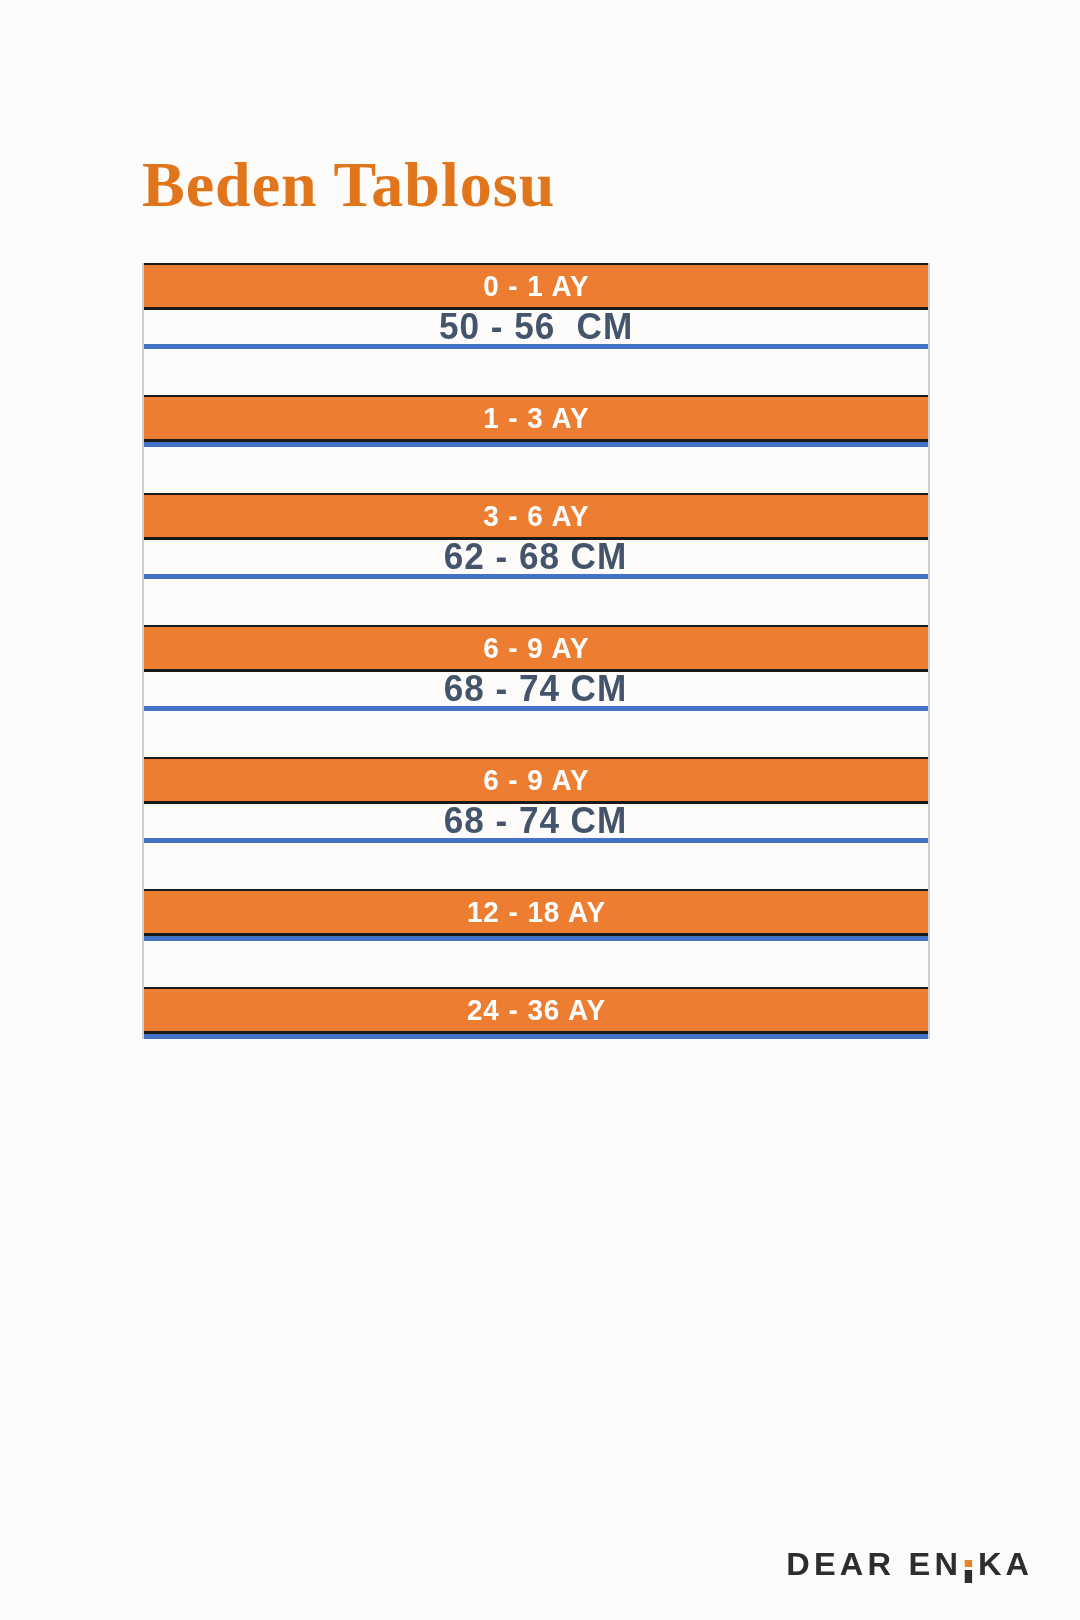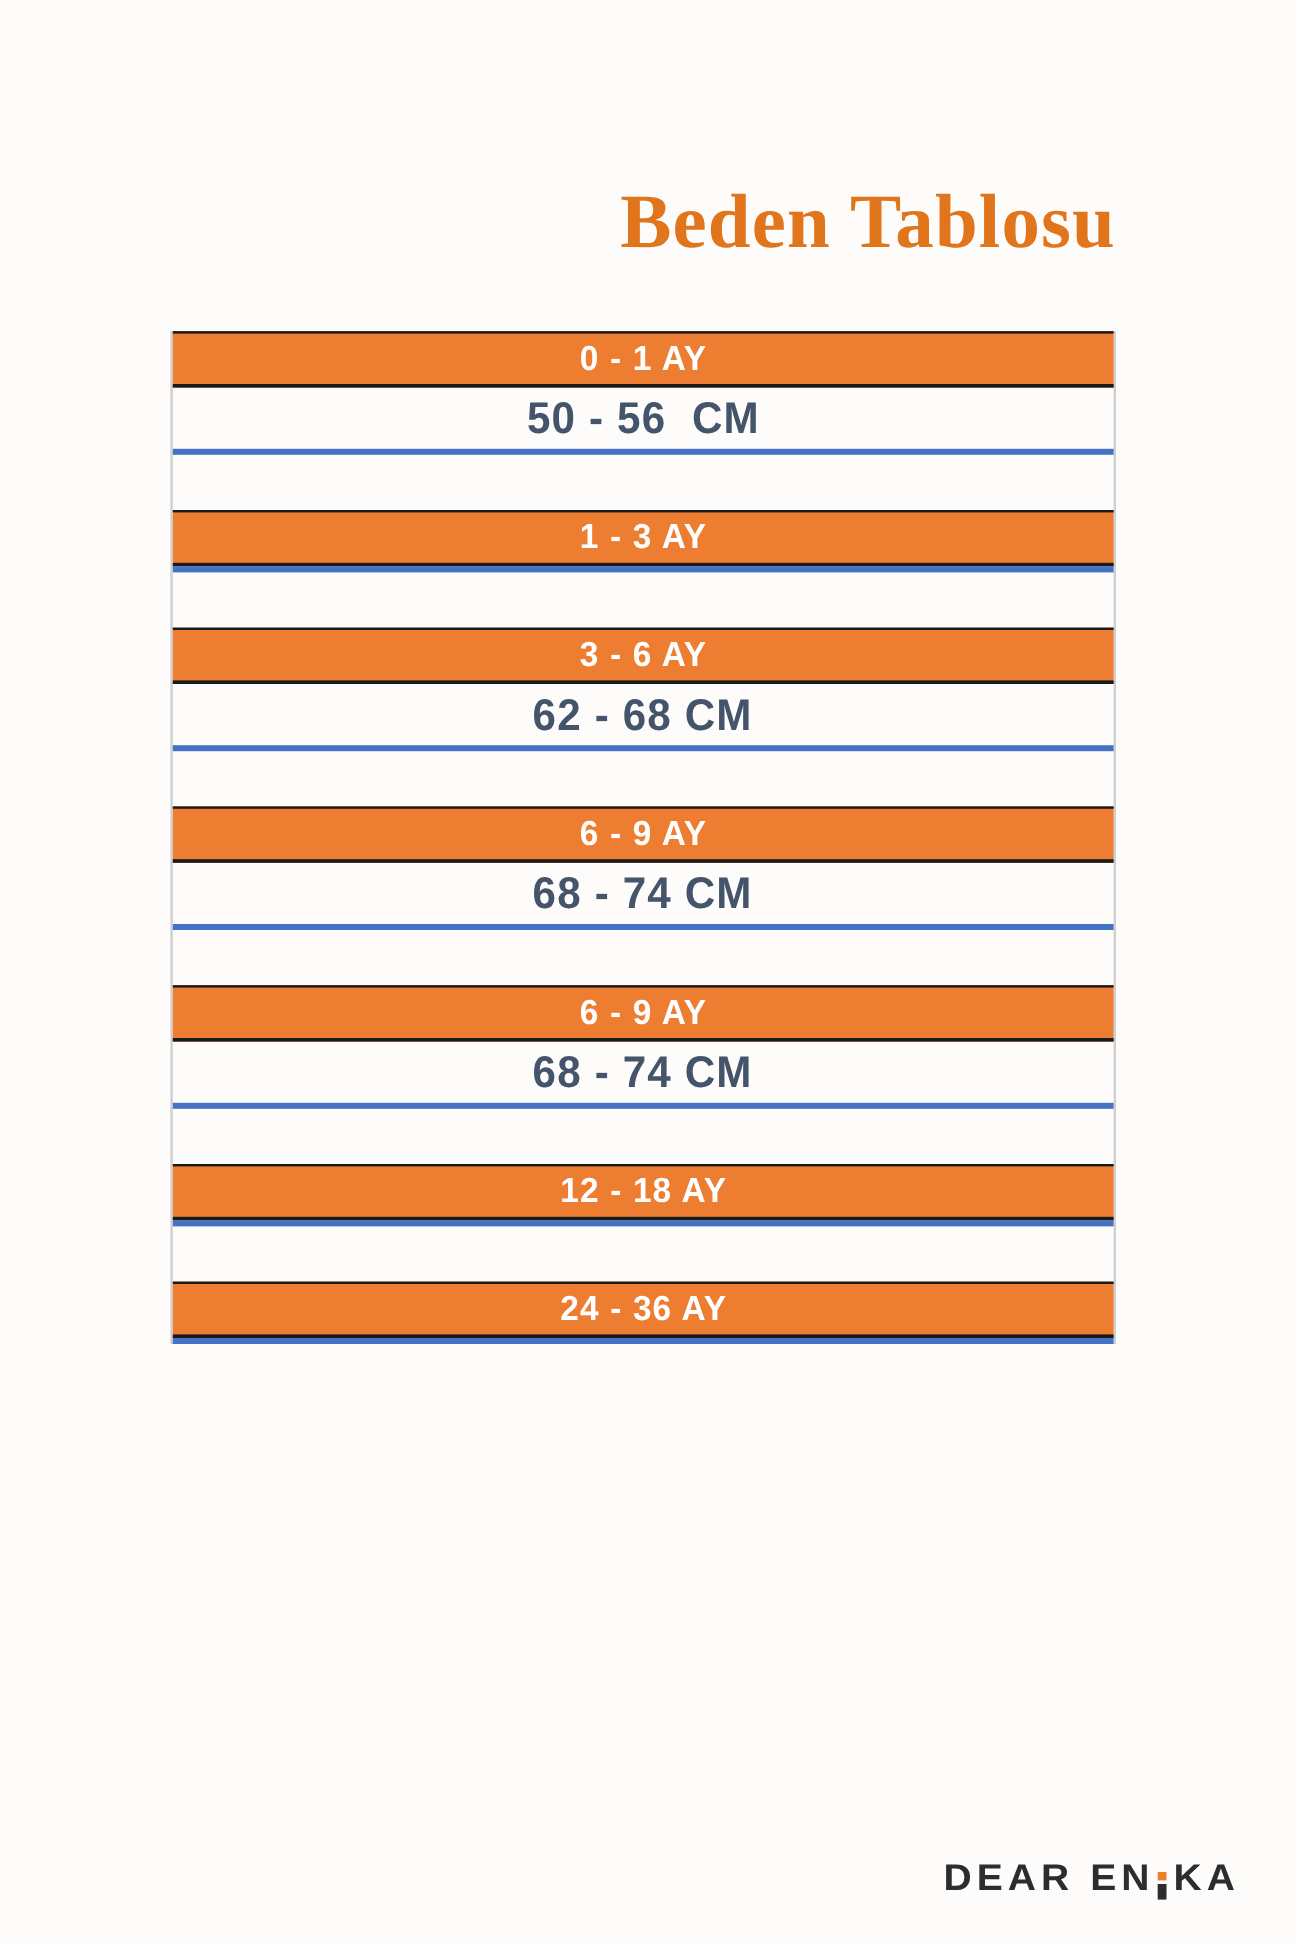--- a/index.html
+++ b/index.html
@@ -21,55 +21,54 @@
     position: relative;
     background: var(--page-bg);
     font-family: "Liberation Sans", sans-serif;
     overflow: hidden;
   }
   .page-title {
     position: absolute;
     left: 142px;
     top: 148px;
     width: 788px;
-    text-align: right;
+    text-align: left;
     font-family: "Liberation Serif", serif;
     font-weight: bold;
     font-size: 64px;
     letter-spacing: 1px;
     color: var(--title-orange);
   }
   .size-table {
     position: absolute;
     left: 142px;
     top: 263px;
     width: 788px;
     border-left: 2px solid var(--side-border);
     border-right: 2px solid var(--side-border);
     background: transparent;
-    margin-top: 13px;
   }
   .ay-bar {
     height: 47px;
     background: var(--bar-orange);
     border-top: 2px solid var(--bar-border);
     border-bottom: 3px solid var(--bar-border);
     display: flex;
     align-items: center;
     justify-content: center;
   }
   .ay-text {
     color: #FFFFFF;
     font-weight: bold;
     font-size: 29px;
     letter-spacing: 1px;
     transform: scaleX(0.96);
   }
   .cm-row {
-    height: 51px;
+    height: 34px;
     display: flex;
     align-items: center;
     justify-content: center;
   }
   .cm-text {
     color: var(--navy);
     font-weight: bold;
     font-size: 37px;
     letter-spacing: 1px;
     white-space: pre;

